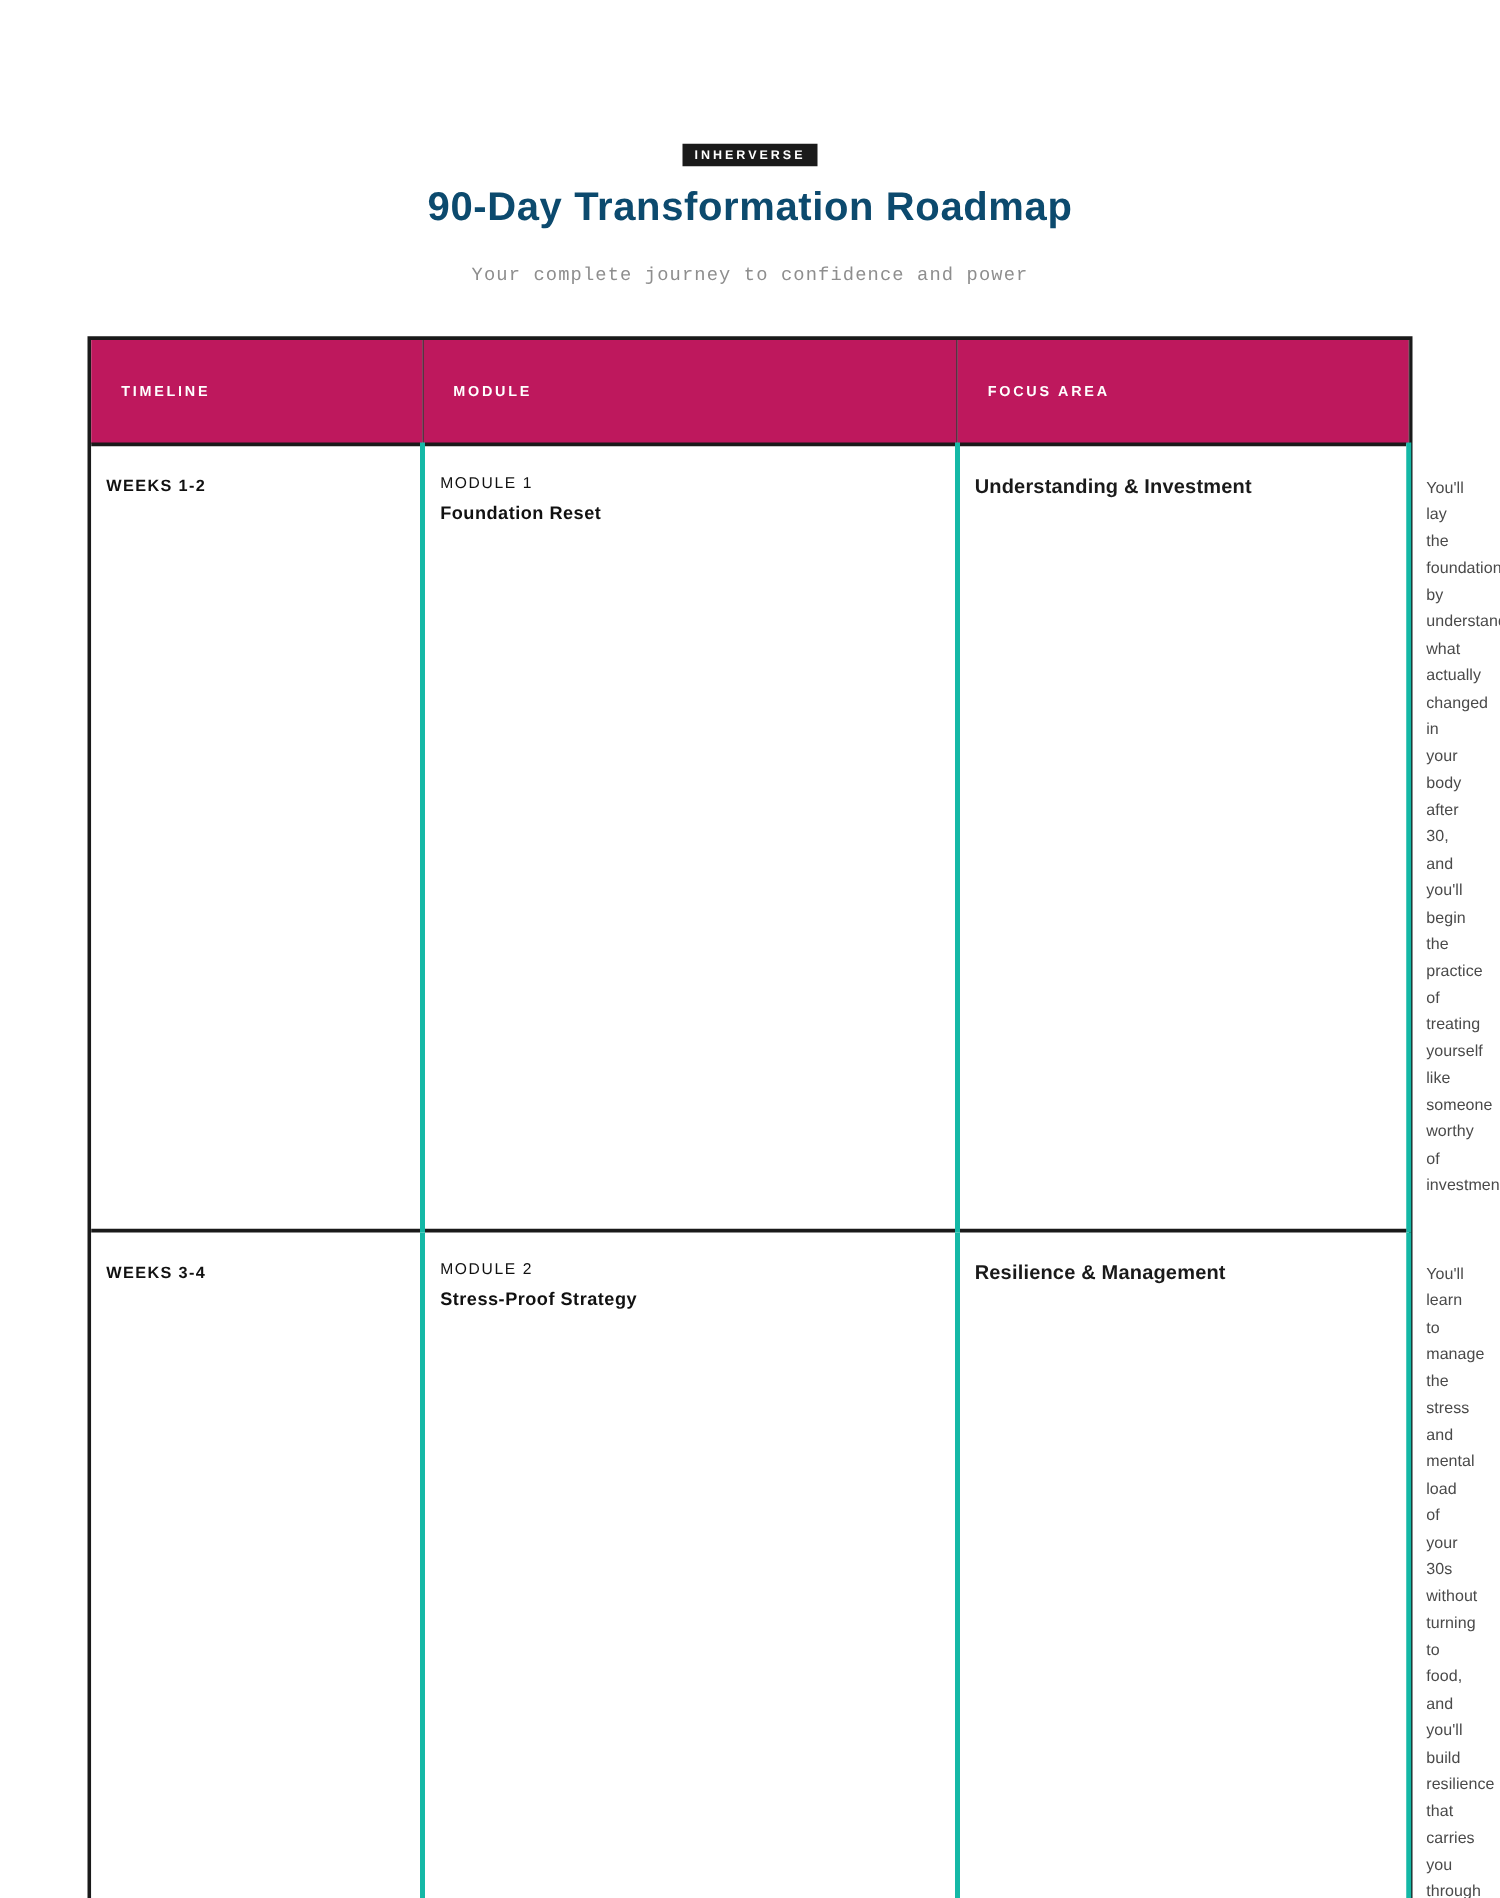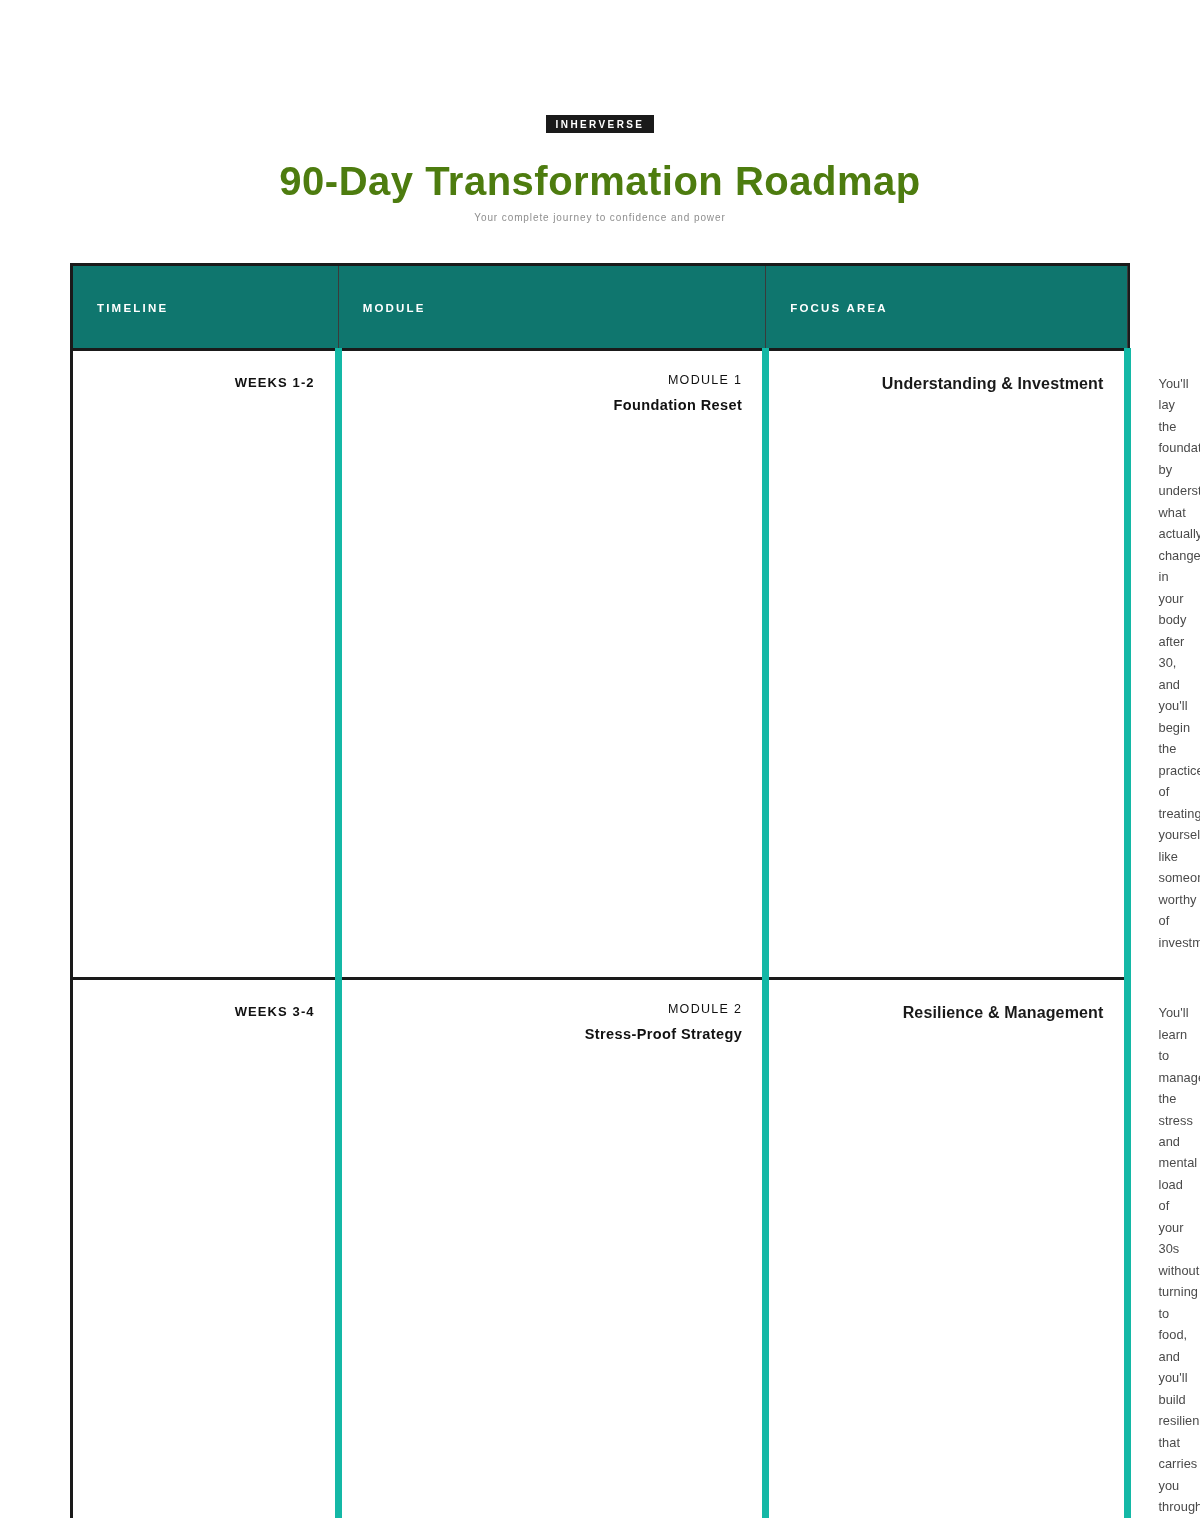--- a/index.html
+++ b/index.html
@@ -32,70 +32,70 @@
     color: #ffffff;
     font-size: 10px;
     font-weight: bold;
     letter-spacing: 2.4px;
     padding: 4px 10px 3px 10px;
     line-height: 1.1;
     text-transform: uppercase;
   }
 
   .main-title {
-    font-size: 40px;
+    font-size: 32px;
     font-weight: bold;
     letter-spacing: 0.5px;
-    color: #4d7c0f;
-    margin-top: 25px;
+    color: #0c4a6e;
+    margin-top: 14px;
     line-height: 1.15;
   }
 
   .subtitle {
-    font-size: 10px;
+    font-size: 15px;
     color: #8e8e8e;
     letter-spacing: 0.9px;
-    margin-top: 8px;
+    margin-top: 28px;
     font-weight: normal;
+    font-family: Liberation Mono, monospace;
   }
 
   
   .table-wrap {
     margin: 40px 70px 0 70px;
     border: 3px solid #1a1a1a;
     background: #ffffff;
   }
 
   table.roadmap {
     width: 100%;
     border-collapse: collapse;
     table-layout: fixed;
   }
 
   table.roadmap thead th {
-    background: #0f766e;
+    background: #be185d;
     color: #ffffff;
     text-align: left;
     font-size: 11.5px;
     font-weight: bold;
     letter-spacing: 2.2px;
     text-transform: uppercase;
     padding: 24px 20px 22px 24px;
     border-right: 1px solid #3a3a3a;
     vertical-align: middle;
   }
   table.roadmap thead th:last-child { border-right: none; }
 
   table.roadmap tbody td {
     border-top: 3px solid #1a1a1a;
-    border-right: 7px solid #14b8a6;
+    border-right: 4px solid #14b8a6;
     vertical-align: top;
-    padding: 22px 20px 24px 28px;
-    background: #ffffff;
-    text-align: right;
+    padding: 22px 20px 24px 12px;
+    background: #ffffff;
   }
   table.roadmap tbody td:last-child { border-right: none; }
 
   .col-timeline { width: 160px; }
   .col-module   { width: 258px; }
   .col-focus    { width: 218px; }
   .col-achieve  { width: 0; }
 
   .timeline-pill {
     display: inline-block;

